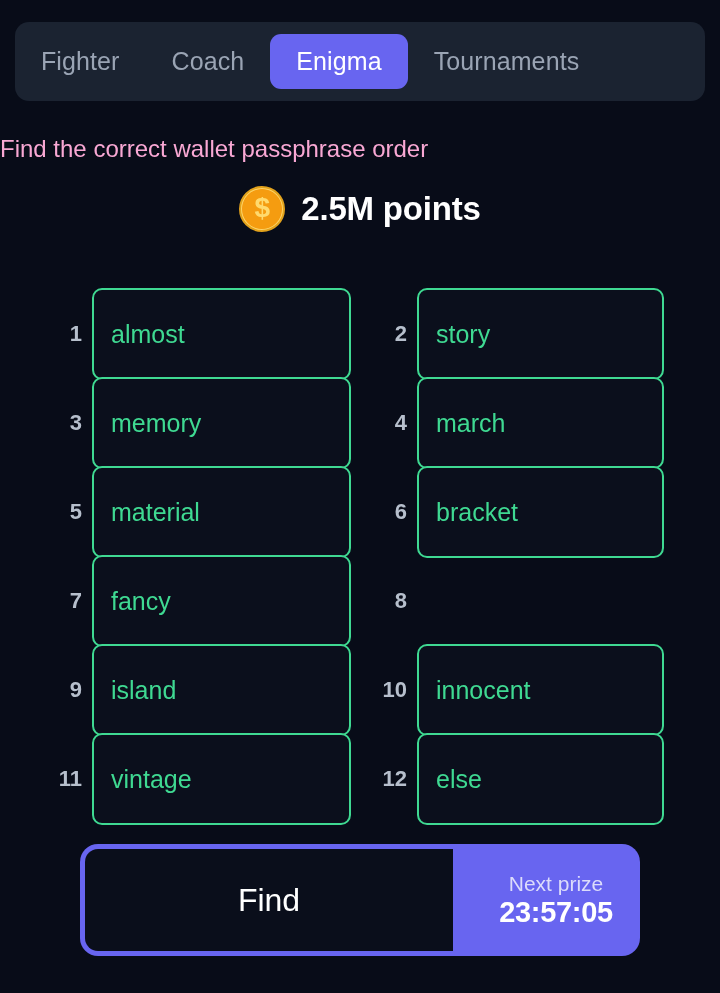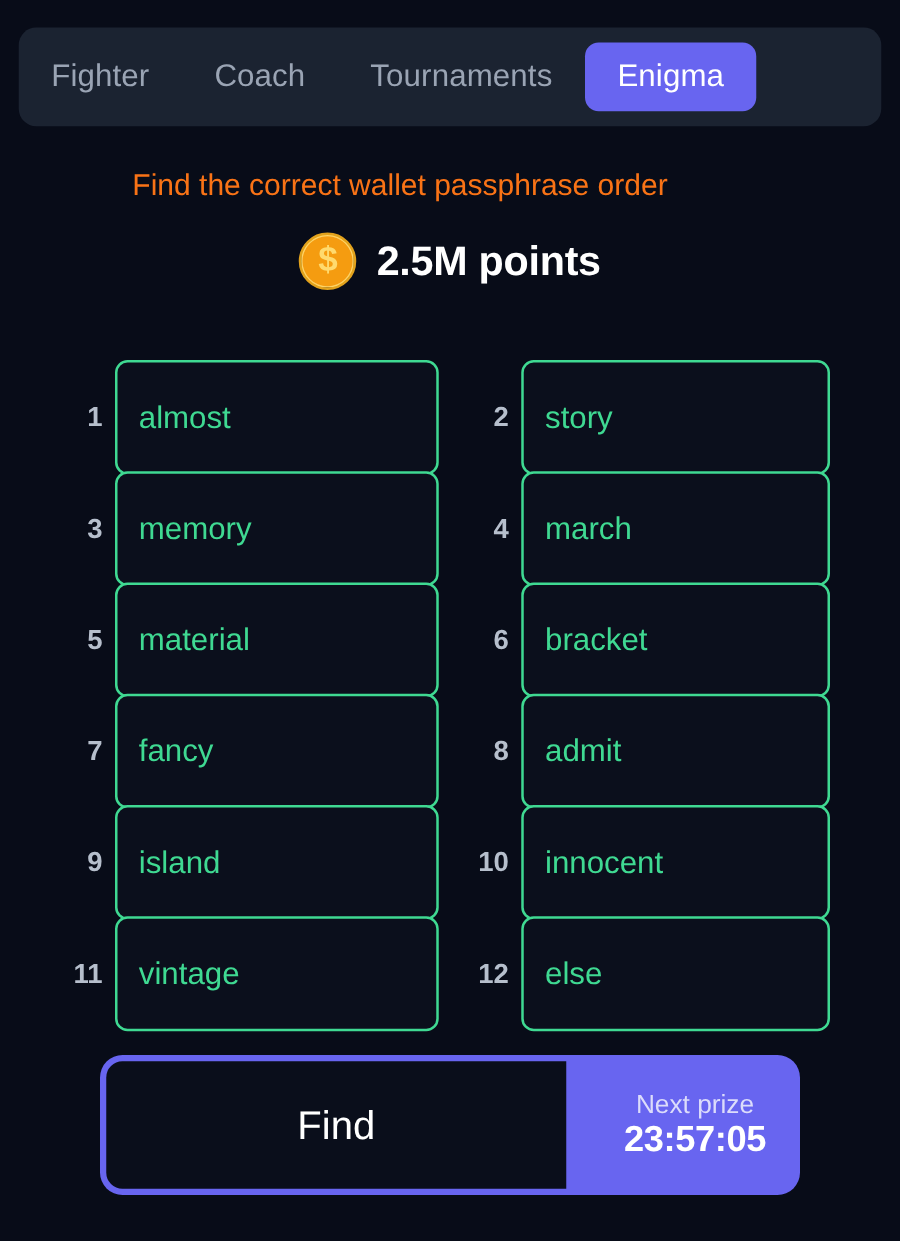--- a/index.html
+++ b/index.html
@@ -48,22 +48,21 @@
     background: #6865f0;
     color: #ffffff;
   }
 
   
   .subtitle {
     position: absolute;
     top: 135px;
     left: 0;
     width: 640px;
-    text-align: center;
-    color: #f97316;
+    color: #f9a8d4;
     font-size: 24px;
     line-height: 1.2;
   }
 
   .points-row {
     position: absolute;
     top: 186px;
     left: 0;
     width: 720px;
     display: flex;
@@ -197,22 +196,22 @@
   }
 </style>
 </head>
 <body>
 
 <div class="screen">
 
   <div class="tabbar">
     <div class="tab">Fighter</div>
     <div class="tab">Coach</div>
+    <div class="tab active">Enigma</div>
     <div class="tab">Tournaments</div>
-    <div class="tab active">Enigma</div>
   </div>
 
   <div class="subtitle">Find the correct wallet passphrase order</div>
 
   <div class="points-row">
     <div class="coin">
       <span>$</span>
     </div>
     <div class="points-text">2.5M points</div>
   </div>
@@ -245,21 +244,20 @@
       <div class="idx">6</div>
       <div class="wordbox">bracket</div>
     </div>
 
     <div class="cell left">
       <div class="idx">7</div>
       <div class="wordbox">fancy</div>
     </div>
     <div class="cell right">
       <div class="idx">8</div>
-      <div class="wordbox">admit</div>
     </div>
 
     <div class="cell left">
       <div class="idx">9</div>
       <div class="wordbox">island</div>
     </div>
     <div class="cell right">
       <div class="idx">10</div>
       <div class="wordbox">innocent</div>
     </div>

